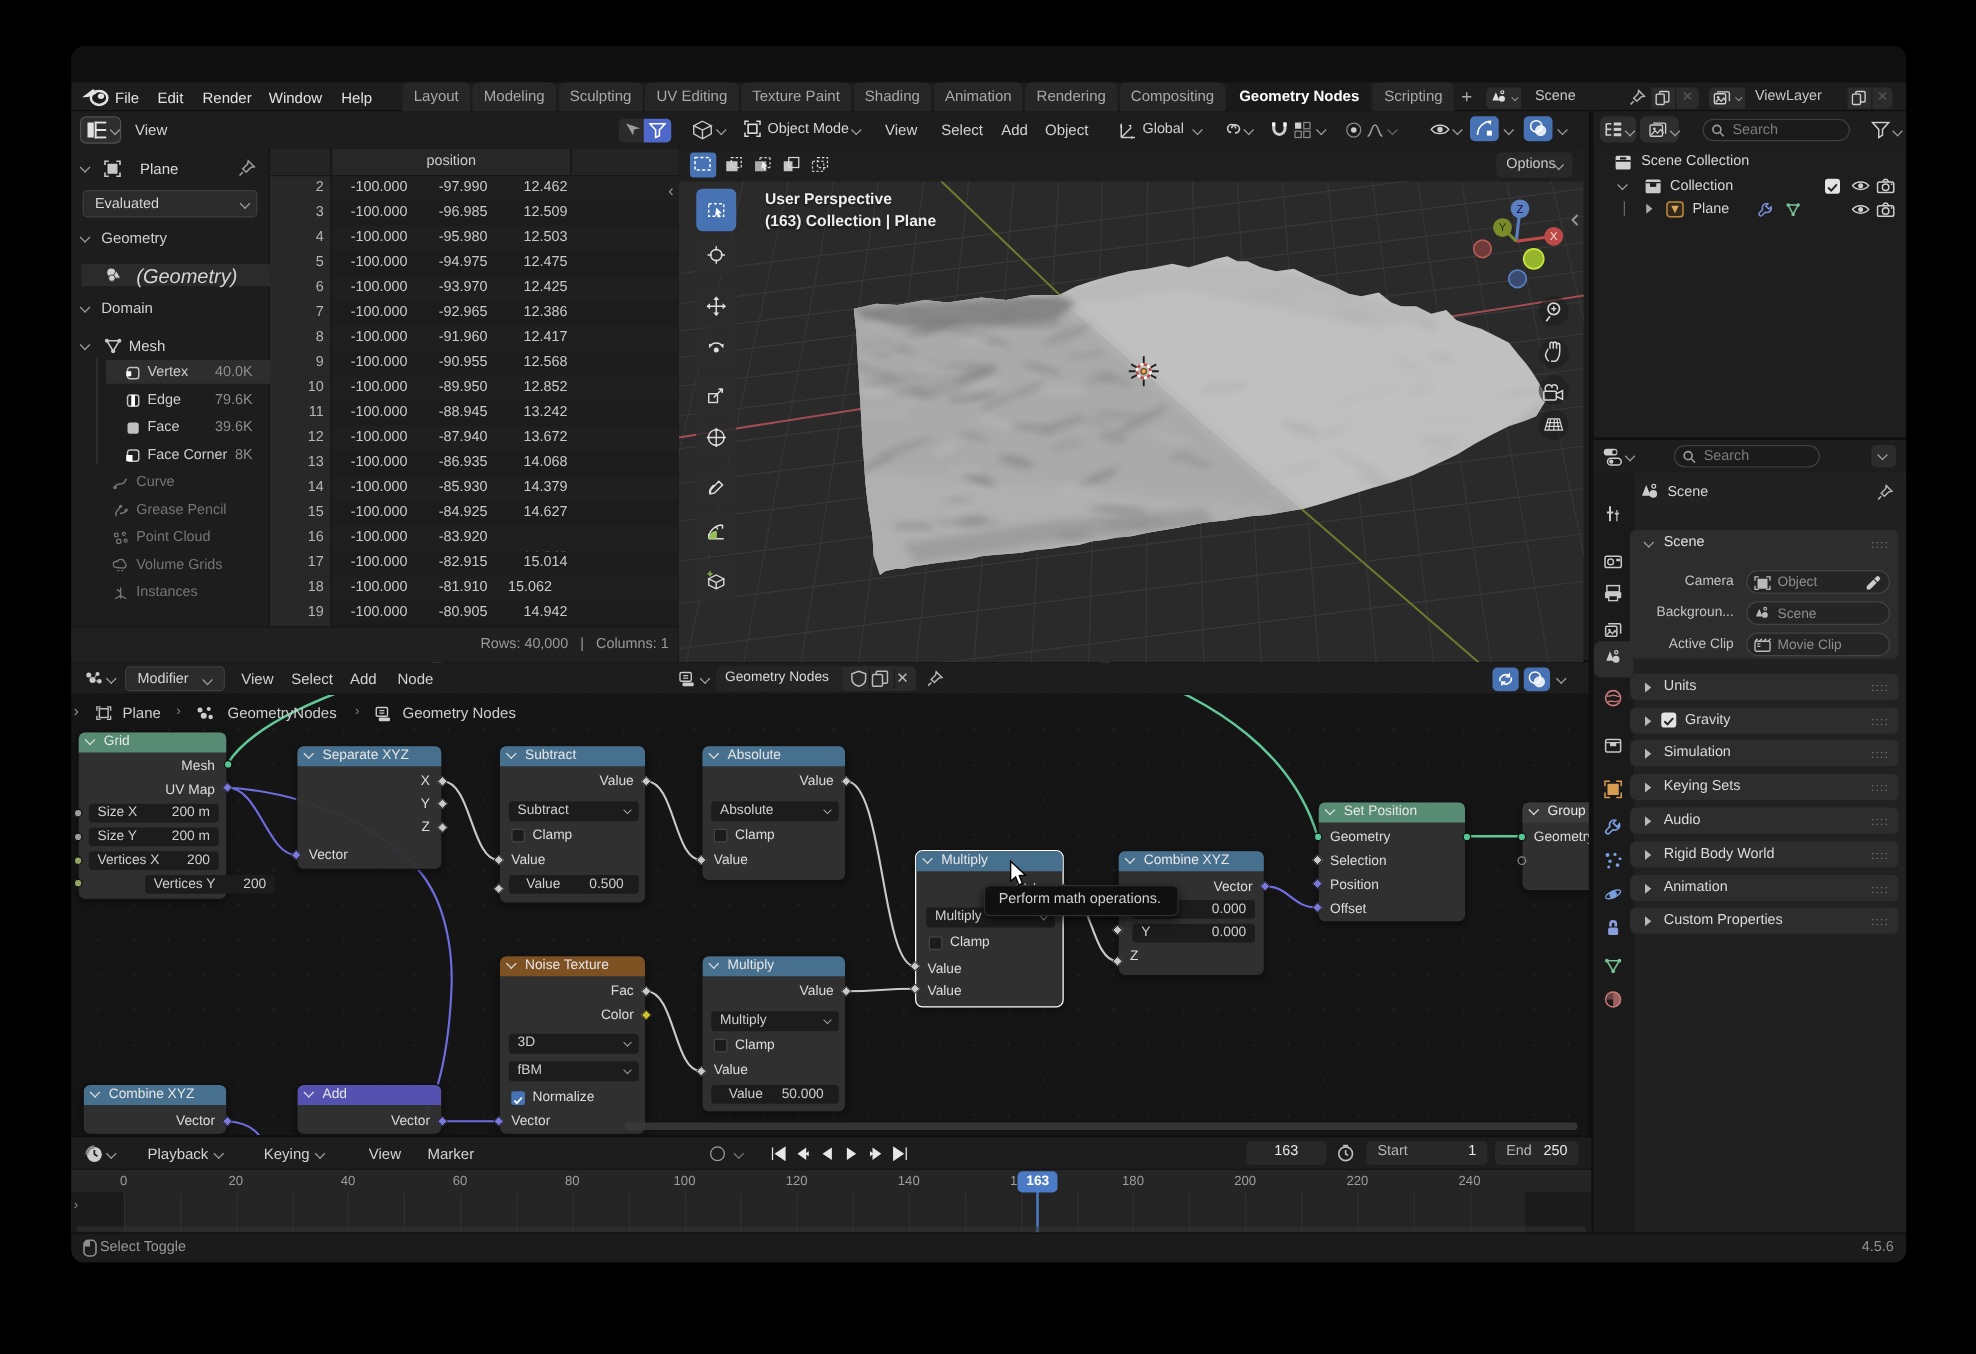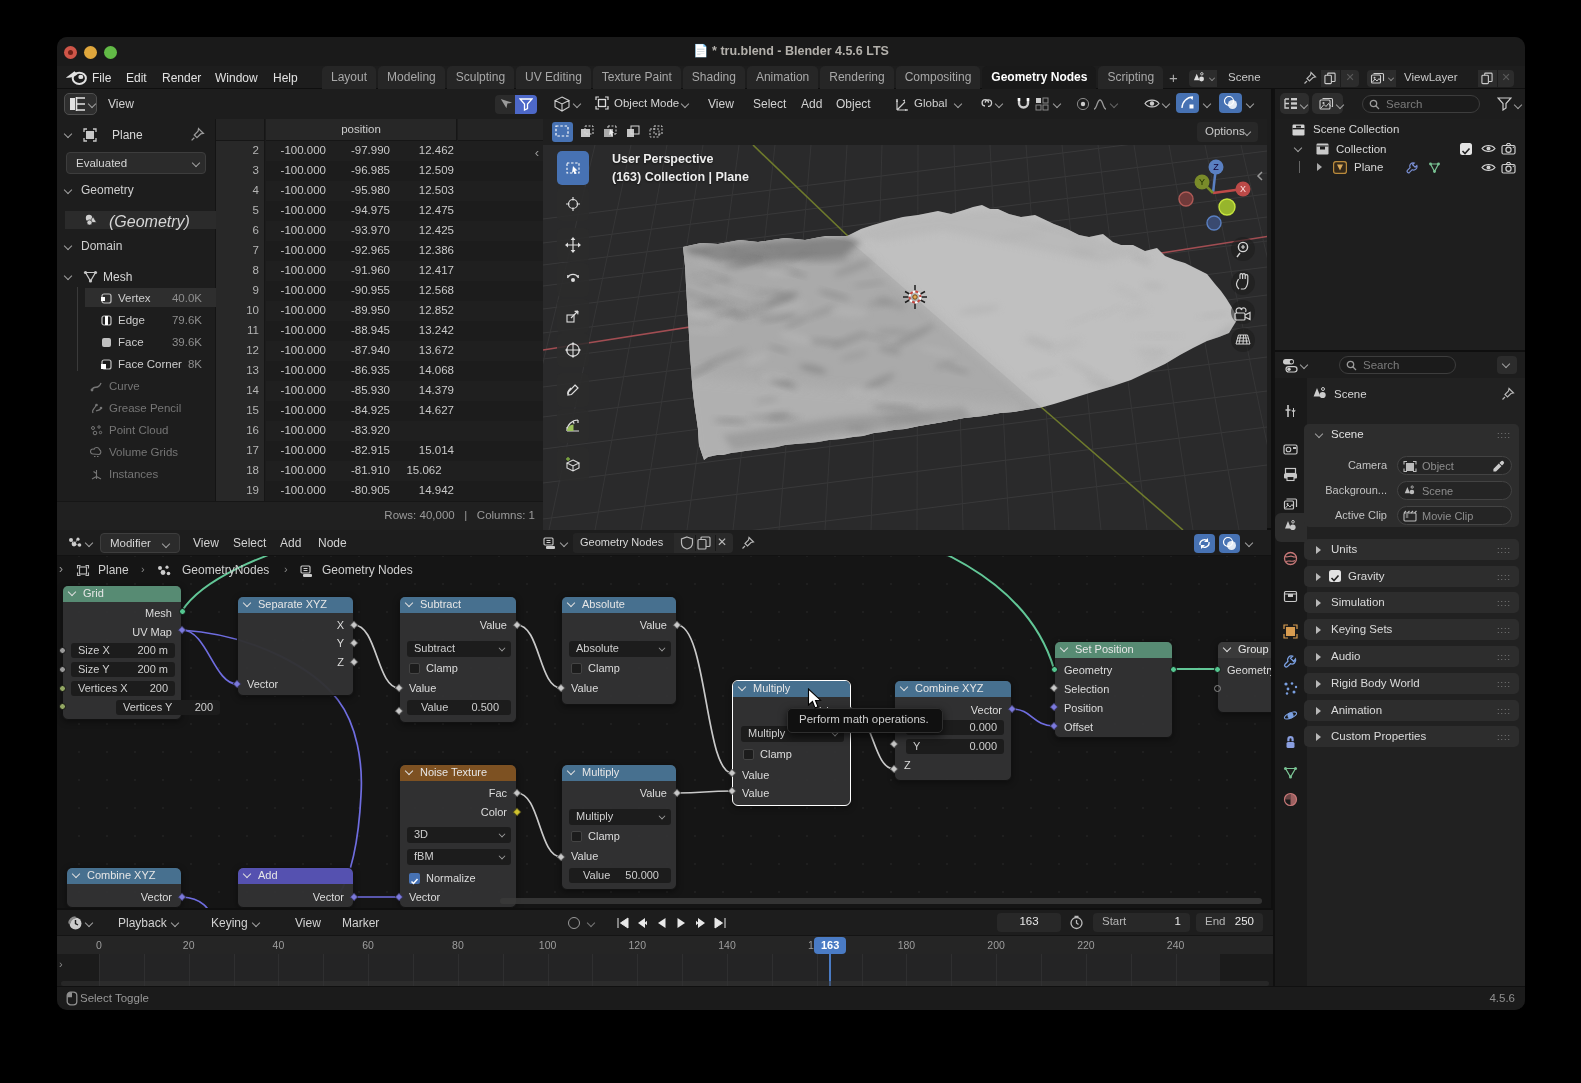--- a/index.html
+++ b/index.html
@@ -4,28 +4,20 @@
 html,body{width:1581px;height:1083px;background:#000;font-family:"Liberation Sans",sans-serif;overflow:hidden;}
 #win{position:absolute;left:57px;top:37px;width:1468px;height:973px;background:#101010;border-radius:10px;overflow:hidden;opacity:.999;}
 .abs{position:absolute;}
 .tab{background:#262626;color:#a8a8a8;font-size:12px;padding:4px 9px 5px;border-radius:5px 5px 0 0;height:23px;}
 .tab.act{background:#191919;color:#fff;font-weight:bold;}
 .dd{position:absolute;background:#2b2b2b;border:1px solid #3d3d3d;border-radius:4px;color:#d5d5d5;font-size:11.5px;}
 .cvd{position:absolute;width:6px;height:6px;border-right:1.3px solid #a0a0a0;border-bottom:1.3px solid #a0a0a0;transform:rotate(45deg);}
 </style></head><body>
 <div id="win">
 
-<div class="abs" style="left:0;top:0;width:1468px;height:29px;background:#1a1a1a;">
-  <div class="abs" style="left:7px;top:9px;width:13px;height:13px;border-radius:50%;background:#cf5548;">
-        <div class="abs" style="left:4px;top:4px;width:5px;height:5px;border-radius:50%;background:#6d2017;"></div>
-      </div>
-  <div class="abs" style="left:27px;top:9px;width:13px;height:13px;border-radius:50%;background:#e0a73c;"></div>
-  <div class="abs" style="left:47px;top:9px;width:13px;height:13px;border-radius:50%;background:#62ba46;"></div>
-  <div class="abs" style="left:0;top:6px;width:1468px;text-align:center;font-size:12.5px;font-weight:bold;color:#b3b0ab;">📄 * tru.blend - Blender 4.5.6 LTS</div>
-</div>
 
 <div class="abs" style="left:0;top:29px;width:1468px;height:23px;background:#1d1d1d;border-bottom:1px solid #0f0f0f;">
   <svg class="abs" style="left:8px;top:3px" width="23" height="17" viewBox="0 0 23 17">
         <ellipse cx="14.3" cy="9.3" rx="6.6" ry="5.6" fill="none" stroke="#e2e2e2" stroke-width="2"></ellipse>
         <ellipse cx="15.8" cy="7.9" rx="2.5" ry="2.2" fill="#e2e2e2"></ellipse>
         <path d="M.8 8.7 L9.5 2.2 L12.6 5.2 C9.5 7.8 4.8 9.3 .8 8.7 Z" fill="#e2e2e2"></path>
       </svg>
   <div class="abs" style="left:35px;top:5px;font-size:12px;color:#e2e2e2;text-align:right;">File</div>
   <div class="abs" style="left:69px;top:5px;font-size:12px;color:#e2e2e2;">Edit</div>
   <div class="abs" style="left:105px;top:5px;font-size:12px;color:#e2e2e2;">Render</div>

